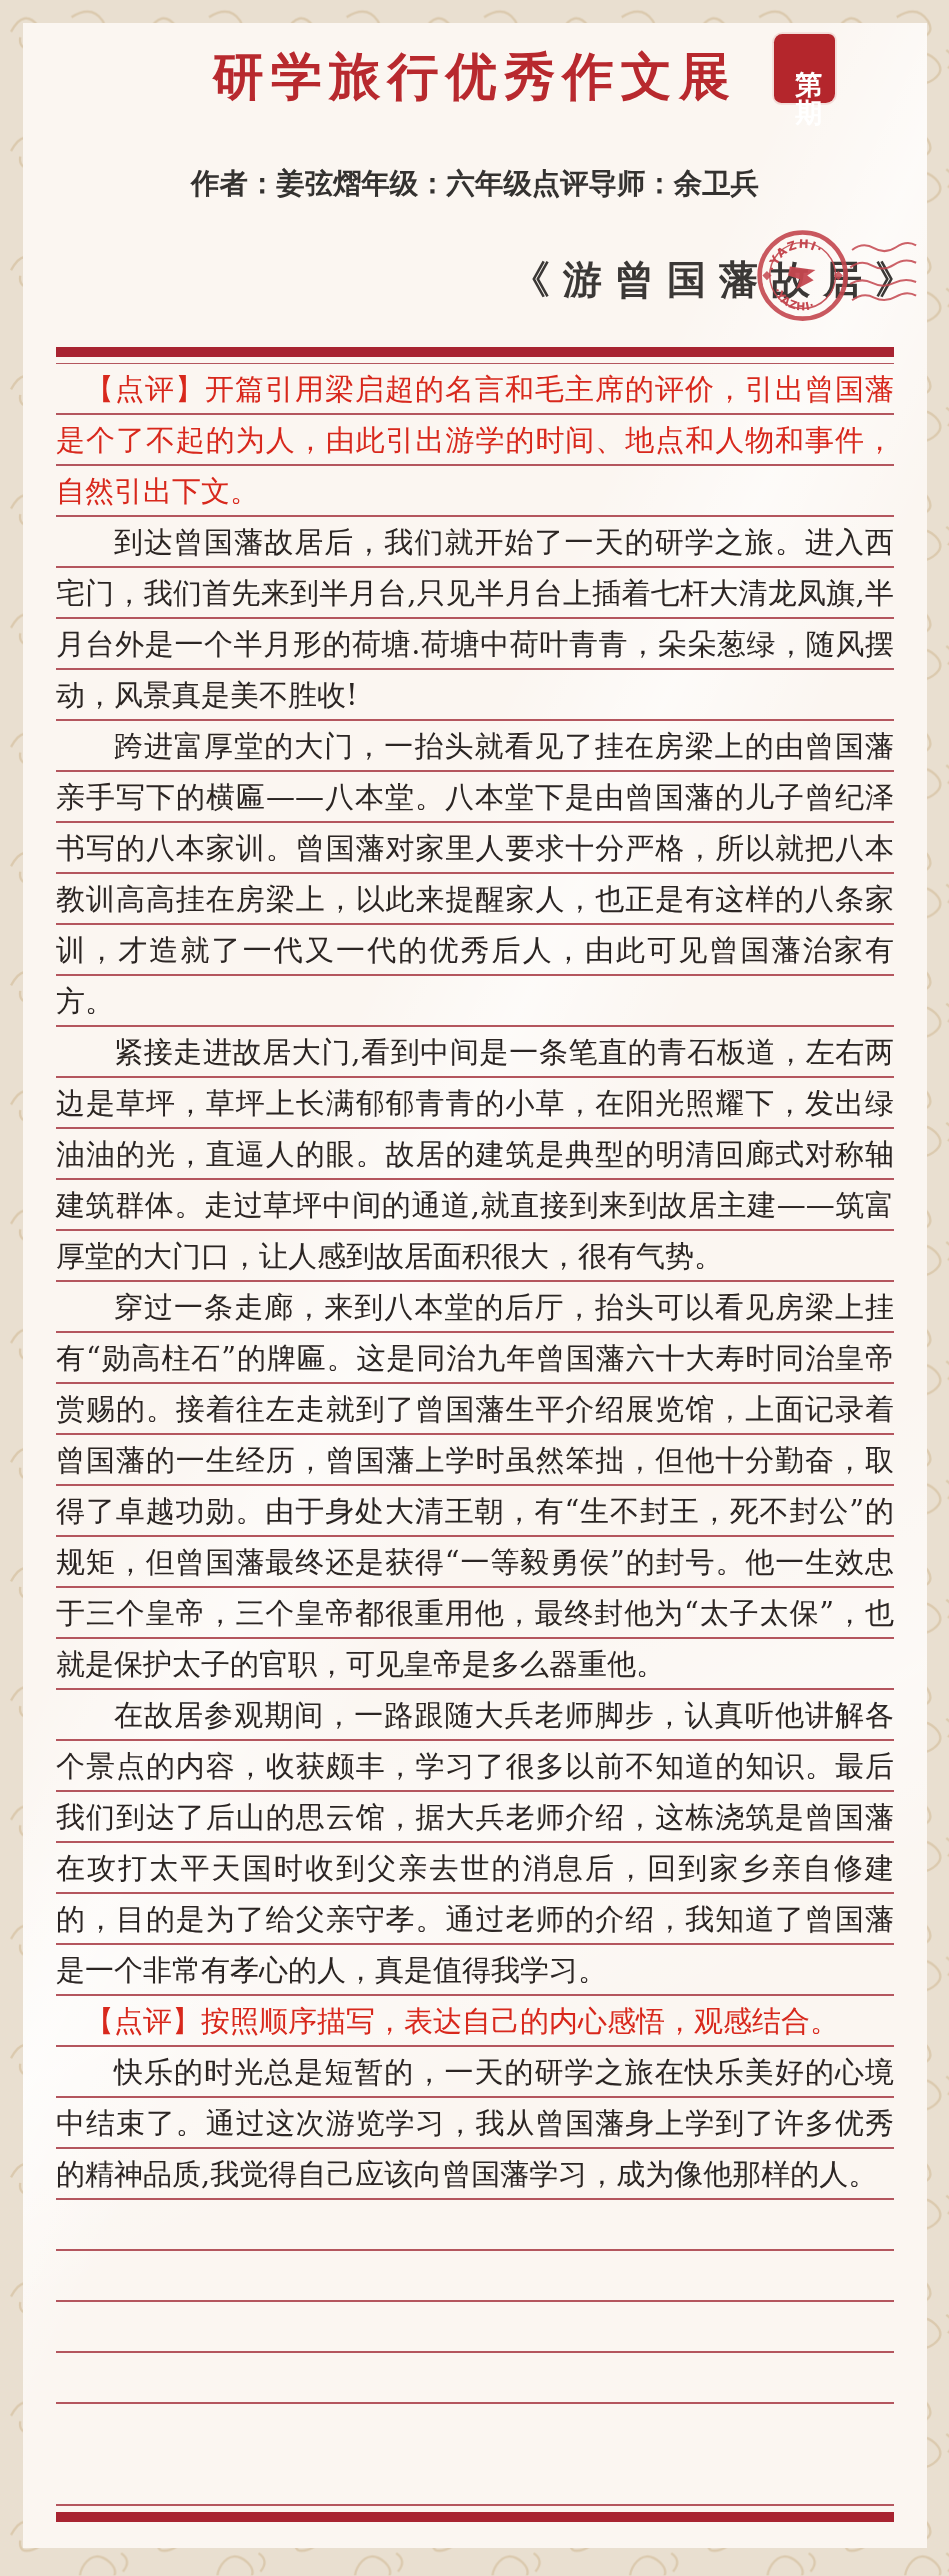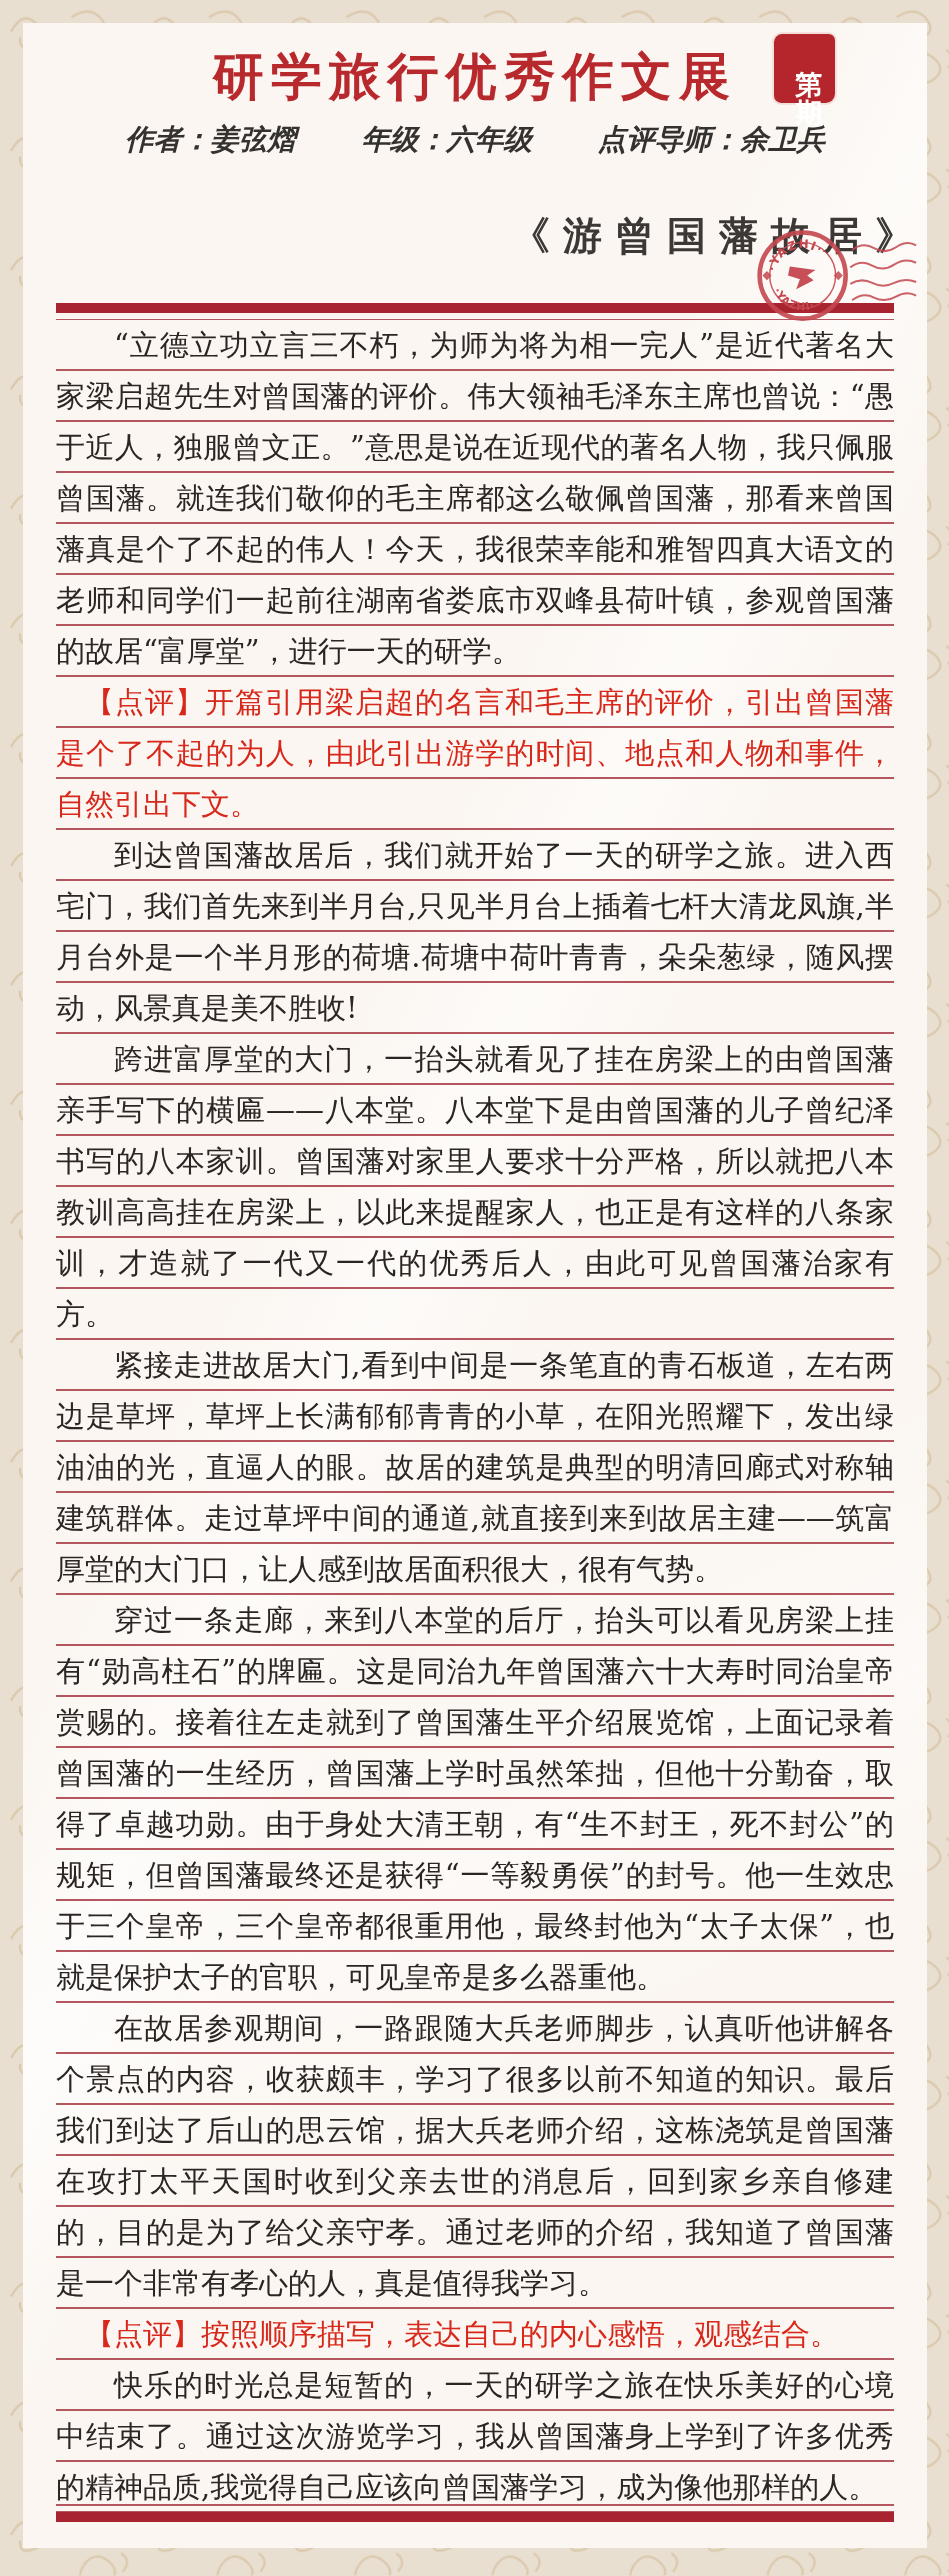--- a/index.html
+++ b/index.html
@@ -24,22 +24,22 @@
   }
   .issue-stamp{
     position:absolute;top:11px;right:92px;width:44px;
     background:#b4262c;border-radius:8.3px 6.4px 9.2px 7.3px;
     color:#fff;writing-mode:vertical-rl;text-orientation:upright;
     font-size:27px;font-weight:700;letter-spacing:13.8px;
     padding:14.7px 8.3px 13px 8.3px;text-align:center;
     box-shadow:0 0 0 1.8px rgba(180,38,44,.12);
   }
   .author-line{
-    margin-top:16px;display:flex;justify-content:center;gap:66px;
-    font-size:28.4px;font-weight:700;color:#343230;white-space:nowrap;font-style:italic;
+    margin-top:60px;display:flex;justify-content:center;
+    font-size:28.4px;font-weight:700;color:#343230;white-space:nowrap;
   }
   .essay-title{
     margin-top:50px;text-align:right;
     font-size:39px;font-weight:700;color:#3b3836;letter-spacing:13px;padding-left:8px;
   }
   .postmark{position:absolute;top:205px;right:9.2px;width:163px;height:97px;}
   .bar-thick{height:10px;background:#a82431;margin:40px 33px 0;}
   .lined{
     margin:5.5px 33px 0;min-height:2040px;
     border-top:1.8px solid #b4565e;
@@ -109,21 +109,20 @@
       <path d="M106,24 q12,-9 24,-2 t24,-1 t22,-2"></path>
       <path d="M104,43 q12,-9 24,-2 t24,-1 t24,-2"></path>
       <path d="M104,61 q12,-7 24,-1 t24,0 t24,-1"></path>
       <path d="M106,79 q12,-9 24,-3 t24,-1 t22,-1"></path>
     </g>
   </svg>
 
   <div class="bar-thick"></div>
 
   <div class="lined">
-    <p>“立德立功立言三不朽，为师为将为相一完人”是近代著名大家梁启超先生对曾国藩的评价。伟大领袖毛泽东主席也曾说：“愚于近人，独服曾文正。”意思是说在近现代的著名人物，我只佩服曾国藩。就连我们敬仰的毛主席都这么敬佩曾国藩，那看来曾国藩真是个了不起的伟人！今天，我很荣幸能和雅智四真大语文的老师和同学们一起前往湖南省娄底市双峰县荷叶镇，参观曾国藩的故居“富厚堂”，进行一天的研学。</p>
     <p class="comment">【点评】开篇引用梁启超的名言和毛主席的评价，引出曾国藩是个了不起的为人，由此引出游学的时间、地点和人物和事件，自然引出下文。</p>
     <p>到达曾国藩故居后，我们就开始了一天的研学之旅。进入西宅门，我们首先来到半月台,只见半月台上插着七杆大清龙凤旗,半月台外是一个半月形的荷塘.荷塘中荷叶青青，朵朵葱绿，随风摆动，风景真是美不胜收!</p>
     <p>跨进富厚堂的大门，一抬头就看见了挂在房梁上的由曾国藩亲手写下的横匾——八本堂。八本堂下是由曾国藩的儿子曾纪泽书写的八本家训。曾国藩对家里人要求十分严格，所以就把八本教训高高挂在房梁上，以此来提醒家人，也正是有这样的八条家训，才造就了一代又一代的优秀后人，由此可见曾国藩治家有方。</p>
     <p>紧接走进故居大门,看到中间是一条笔直的青石板道，左右两边是草坪，草坪上长满郁郁青青的小草，在阳光照耀下，发出绿油油的光，直逼人的眼。故居的建筑是典型的明清回廊式对称轴建筑群体。走过草坪中间的通道,就直接到来到故居主建——筑富厚堂的大门口，让人感到故居面积很大，很有气势。</p>
     <p>穿过一条走廊，来到八本堂的后厅，抬头可以看见房梁上挂有“勋高柱石”的牌匾。这是同治九年曾国藩六十大寿时同治皇帝赏赐的。接着往左走就到了曾国藩生平介绍展览馆，上面记录着曾国藩的一生经历，曾国藩上学时虽然笨拙，但他十分勤奋，取得了卓越功勋。由于身处大清王朝，有“生不封王，死不封公”的规矩，但曾国藩最终还是获得“一等毅勇侯”的封号。他一生效忠于三个皇帝，三个皇帝都很重用他，最终封他为“太子太保”，也就是保护太子的官职，可见皇帝是多么器重他。</p>
     <p>在故居参观期间，一路跟随大兵老师脚步，认真听他讲解各个景点的内容，收获颇丰，学习了很多以前不知道的知识。最后我们到达了后山的思云馆，据大兵老师介绍，这栋浇筑是曾国藩在攻打太平天国时收到父亲去世的消息后，回到家乡亲自修建的，目的是为了给父亲守孝。通过老师的介绍，我知道了曾国藩是一个非常有孝心的人，真是值得我学习。</p>
     <p class="comment">【点评】按照顺序描写，表达自己的内心感悟，观感结合。</p>
     <p>快乐的时光总是短暂的，一天的研学之旅在快乐美好的心境中结束了。通过这次游览学习，我从曾国藩身上学到了许多优秀的精神品质,我觉得自己应该向曾国藩学习，成为像他那样的人。</p>
 
   </div>

